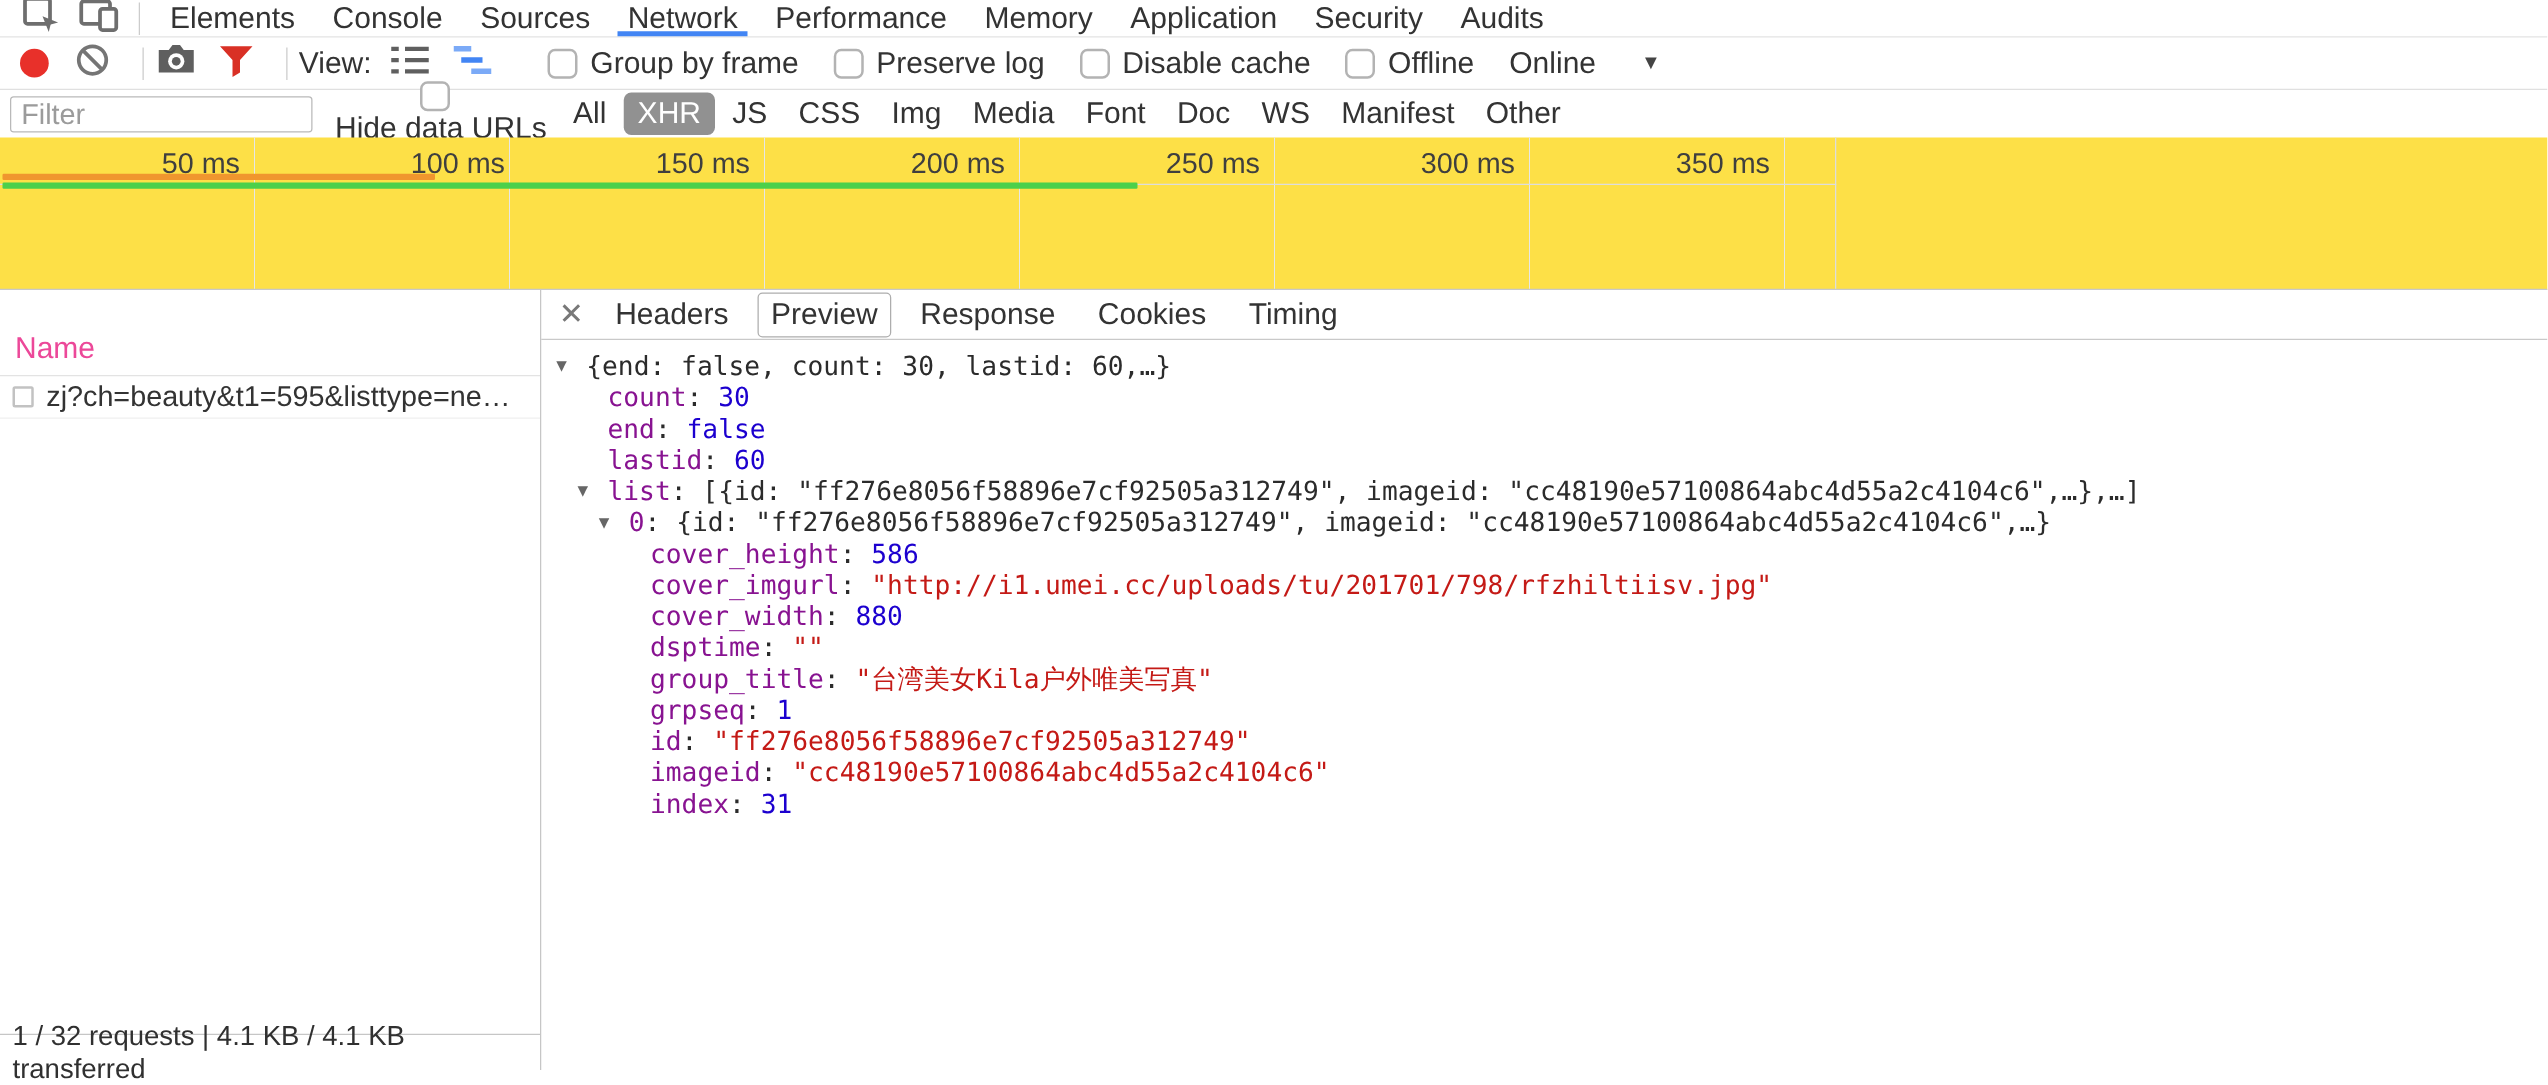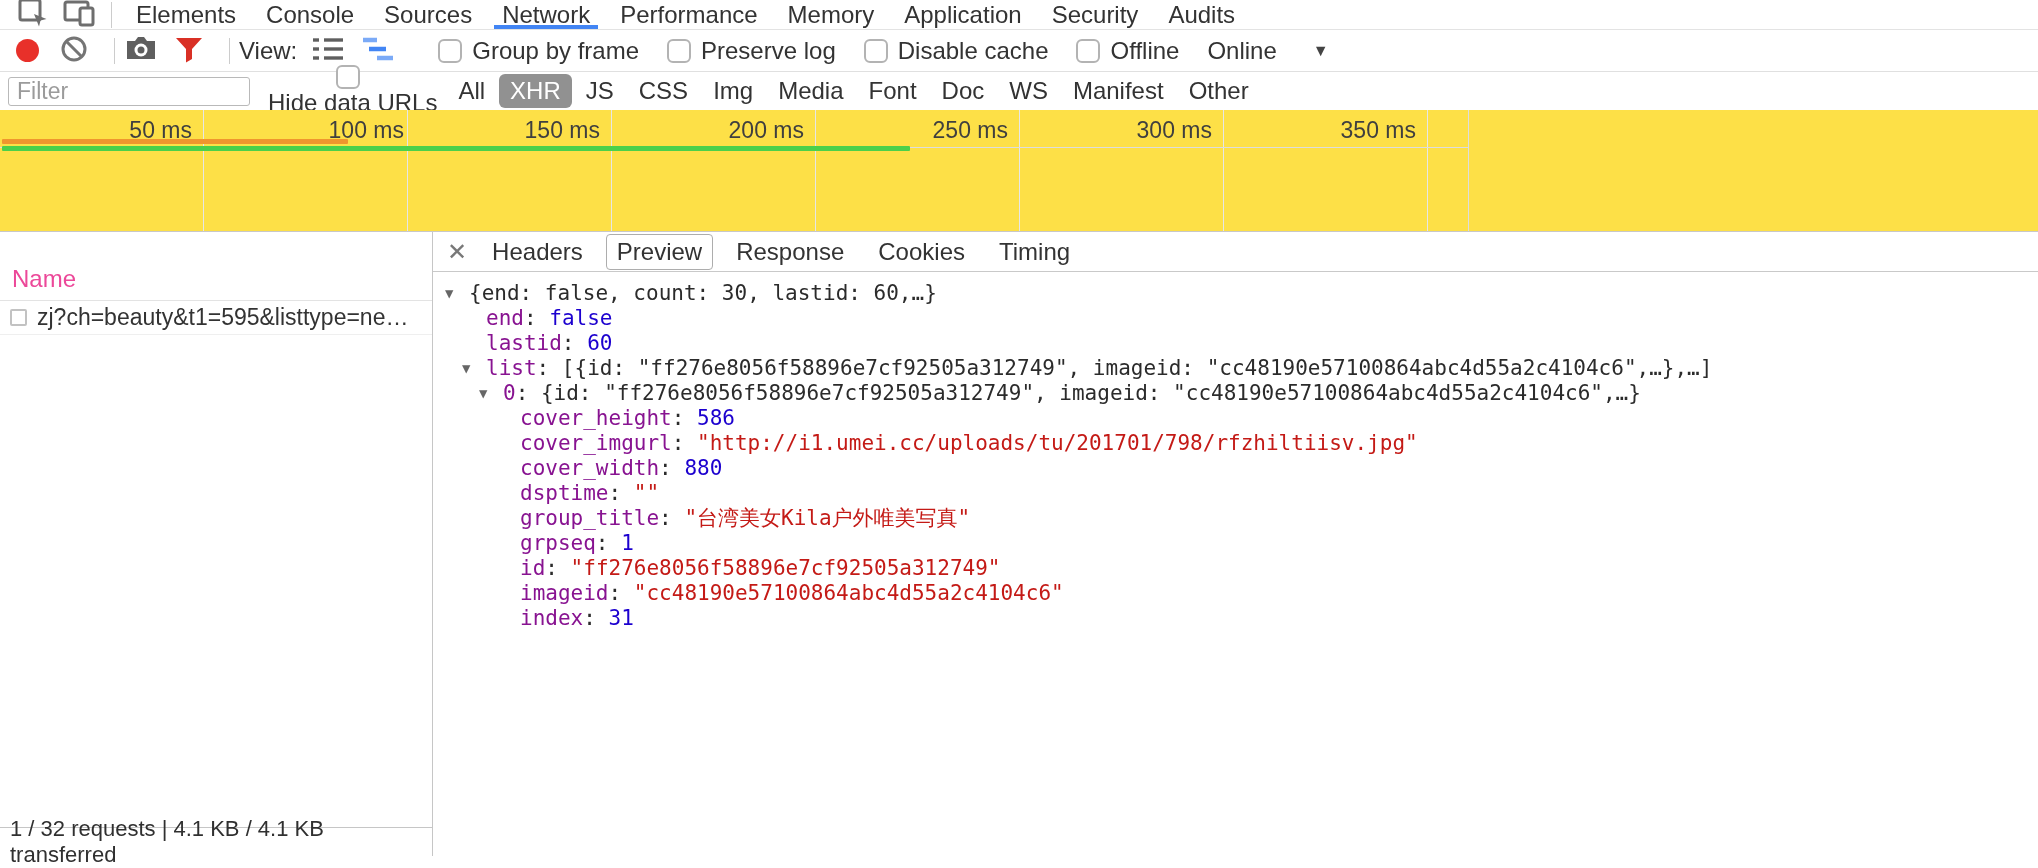--- a/index.html
+++ b/index.html
@@ -244,20 +244,21 @@
         <div style="display:flex;align-items:center;">
             <div class="dtab">Headers</div>
             <div class="dtab active">Preview</div>
             <div class="dtab">Response</div>
             <div class="dtab">Cookies</div>
             <div class="dtab">Timing</div>
           </div>
       </div>
       <div class="preview">
           <div class="tree-row" style="padding-left: 36px;"><span class="tree-arrow" style="left: 12px;">▼</span><span class="seg-plain">{end: false, count: 30, lastid: 60,…}</span></div>
+          <div class="tree-row" style="padding-left: 53px;"><span class="seg-key">count</span><span class="seg-plain">: </span><span class="seg-num">30</span></div>
           <div class="tree-row" style="padding-left: 53px;"><span class="seg-key">end</span><span class="seg-plain">: </span><span class="seg-num">false</span></div>
           <div class="tree-row" style="padding-left: 53px;"><span class="seg-key">lastid</span><span class="seg-plain">: </span><span class="seg-num">60</span></div>
           <div class="tree-row" style="padding-left: 53px;"><span class="tree-arrow" style="left: 29px;">▼</span><span class="seg-key">list</span><span class="seg-plain">: [{id: "ff276e8056f58896e7cf92505a312749", imageid: "cc48190e57100864abc4d55a2c4104c6",…},…]</span></div>
           <div class="tree-row" style="padding-left: 70px;"><span class="tree-arrow" style="left: 46px;">▼</span><span class="seg-key">0</span><span class="seg-plain">: {id: "ff276e8056f58896e7cf92505a312749", imageid: "cc48190e57100864abc4d55a2c4104c6",…}</span></div>
           <div class="tree-row" style="padding-left: 87px;"><span class="seg-key">cover_height</span><span class="seg-plain">: </span><span class="seg-num">586</span></div>
           <div class="tree-row" style="padding-left: 87px;"><span class="seg-key">cover_imgurl</span><span class="seg-plain">: </span><span class="seg-str">"http://i1.umei.cc/uploads/tu/201701/798/rfzhiltiisv.jpg"</span></div>
           <div class="tree-row" style="padding-left: 87px;"><span class="seg-key">cover_width</span><span class="seg-plain">: </span><span class="seg-num">880</span></div>
           <div class="tree-row" style="padding-left: 87px;"><span class="seg-key">dsptime</span><span class="seg-plain">: </span><span class="seg-str">""</span></div>
           <div class="tree-row" style="padding-left: 87px;"><span class="seg-key">group_title</span><span class="seg-plain">: </span><span class="seg-str">"台湾美女Kila户外唯美写真"</span></div>
           <div class="tree-row" style="padding-left: 87px;"><span class="seg-key">grpseq</span><span class="seg-plain">: </span><span class="seg-num">1</span></div>

